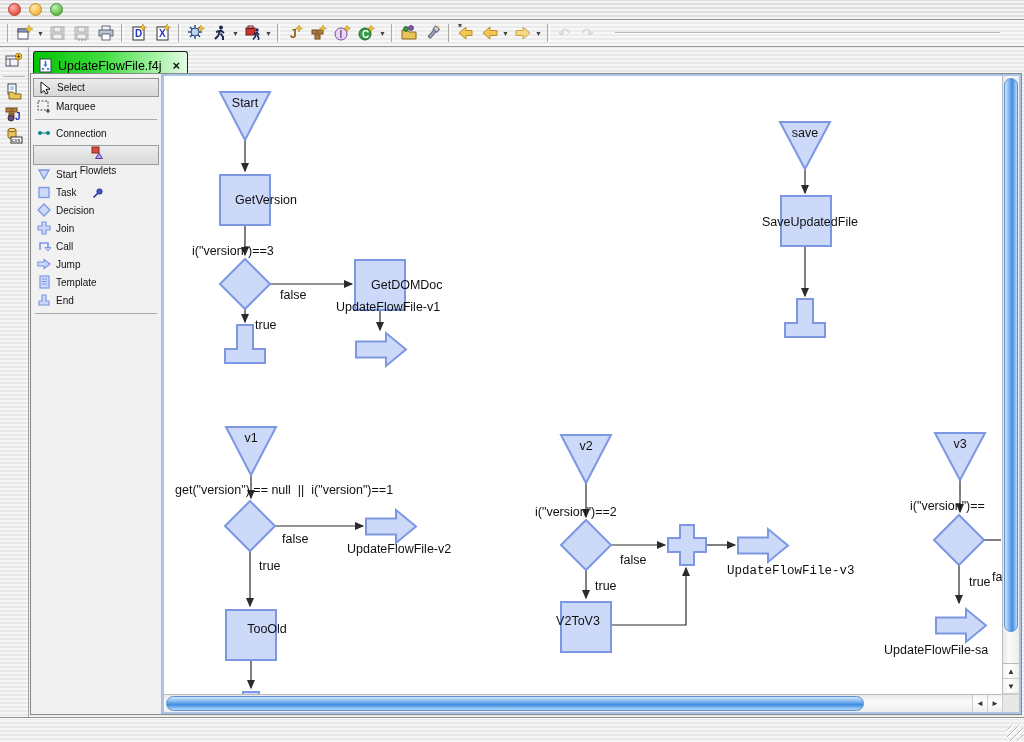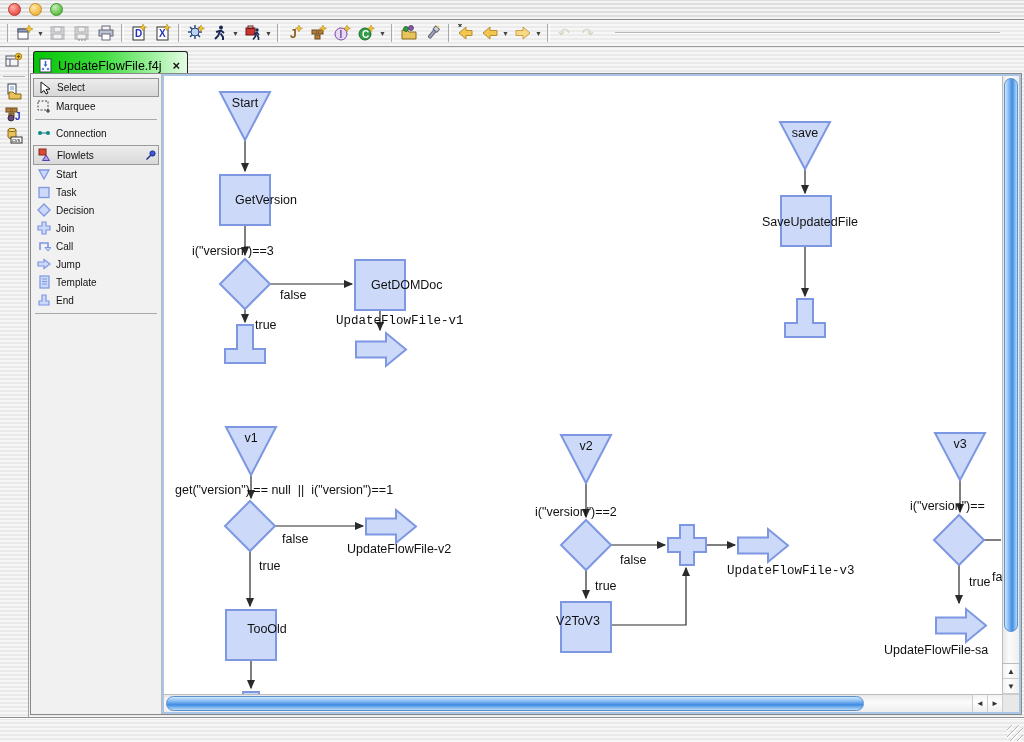--- a/index.html
+++ b/index.html
@@ -46,21 +46,21 @@
   .tab-close { font-size:13px; font-weight:bold; color:#111; padding-left:6px; }
 
   .editor-body { flex:1; display:flex; border:1px solid #8a8a8a; background:#f0f0f0; min-height:0; }
 
   
   .palette { width:131px; flex:none; border-right:1px solid #b9b9b9; padding:4px 2px 0 2px;
     background:#f1f1f1;
     background-image:radial-gradient(#e0e0e0 18%, transparent 20%); background-size:4px 4px; }
   .prow { height:18px; display:flex; align-items:center; gap:5px; padding-left:4px; font-size:10px; color:#111; }
   .prow.sel { background:linear-gradient(180deg,#ececec,#d8d8d8); border:1px solid #949494; height:19px; }
-  .prow.drawer { background:linear-gradient(180deg,#ededed,#d9d9d9); border:1px solid #9a9a9a; height:20px; margin-top:3px; }
+  .prow.drawer { background:linear-gradient(180deg,#ededed,#d9d9d9); border:1px solid #9a9a9a; height:20px; margin-top:3px;flex-direction:column; }
   .drawer .spacer { flex:1; }
   .psep { border-top:1px solid #a9a9a9; margin:4px 2px; }
   .picon { width:14px; height:14px; flex:none; display:flex; align-items:center; justify-content:center; }
 
   
   .canvas-frame { flex:1; display:grid; grid-template-columns:1fr 17px; grid-template-rows:1fr 18px;
     border:2px solid #a9c4e6; background:#fff; min-width:0; }
   .canvas { position:relative; overflow:hidden; background:#fff; }
   .canvas svg.diagram { position:absolute; left:0; top:0; }
   .dlbl { position:absolute; white-space:pre; font-size:12.5px; color:#101010; }
@@ -502,21 +502,21 @@
                 <polygon points="772,541.5 802,541.5 802,533 822,549.5 802,566 802,557.5 772,557.5"></polygon>
               </g>
             </svg>
 
             <div class="dlbl c" style="left:56px;top:20px;">Start</div>
             <div class="dlbl" style="left:71px;top:117px;">GetVersion</div>
             <div class="dlbl" style="left:28px;top:168px;">i("version")==3</div>
             <div class="dlbl" style="left:116px;top:212px;">false</div>
             <div class="dlbl" style="left:91px;top:242px;">true</div>
             <div class="dlbl" style="left:207px;top:202px;">GetDOMDoc</div>
-            <div class="dlbl" style="left:172px;top:238px;font-family:Liberation Mono, monospace;">UpdateFlowFile-v1</div>
+            <div class="dlbl" style="left:172px;top:224px;">UpdateFlowFile-v1</div>
 
             <div class="dlbl c" style="left:616px;top:50px;">save</div>
             <div class="dlbl" style="left:598px;top:139px;">SaveUpdatedFile</div>
 
             <div class="dlbl c" style="left:62px;top:355px;">v1</div>
             <div class="dlbl" style="left:11px;top:407px;">get("version") == null  ||  i("version")==1</div>
             <div class="dlbl" style="left:118px;top:456px;">false</div>
             <div class="dlbl" style="left:183px;top:466px;">UpdateFlowFile-v2</div>
             <div class="dlbl" style="left:95px;top:483px;">true</div>
             <div class="dlbl c" style="left:62px;top:546px;margin-left:16px;">TooOld</div>

